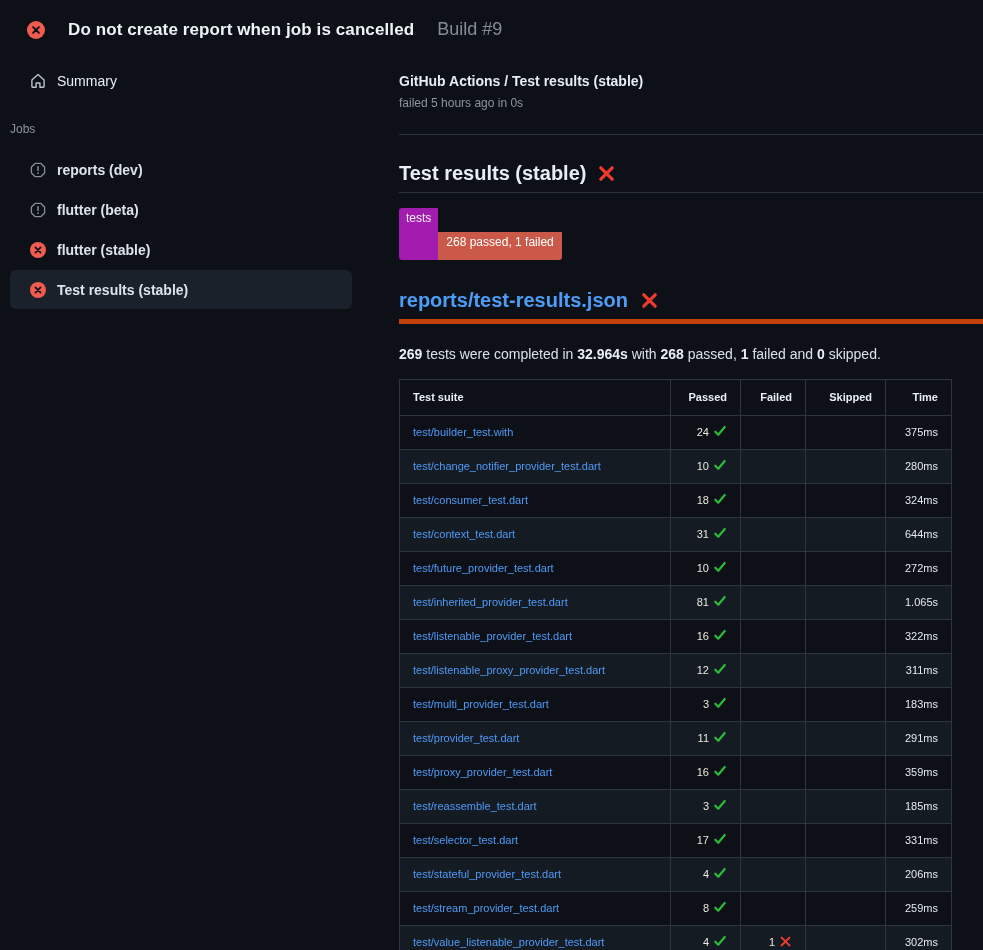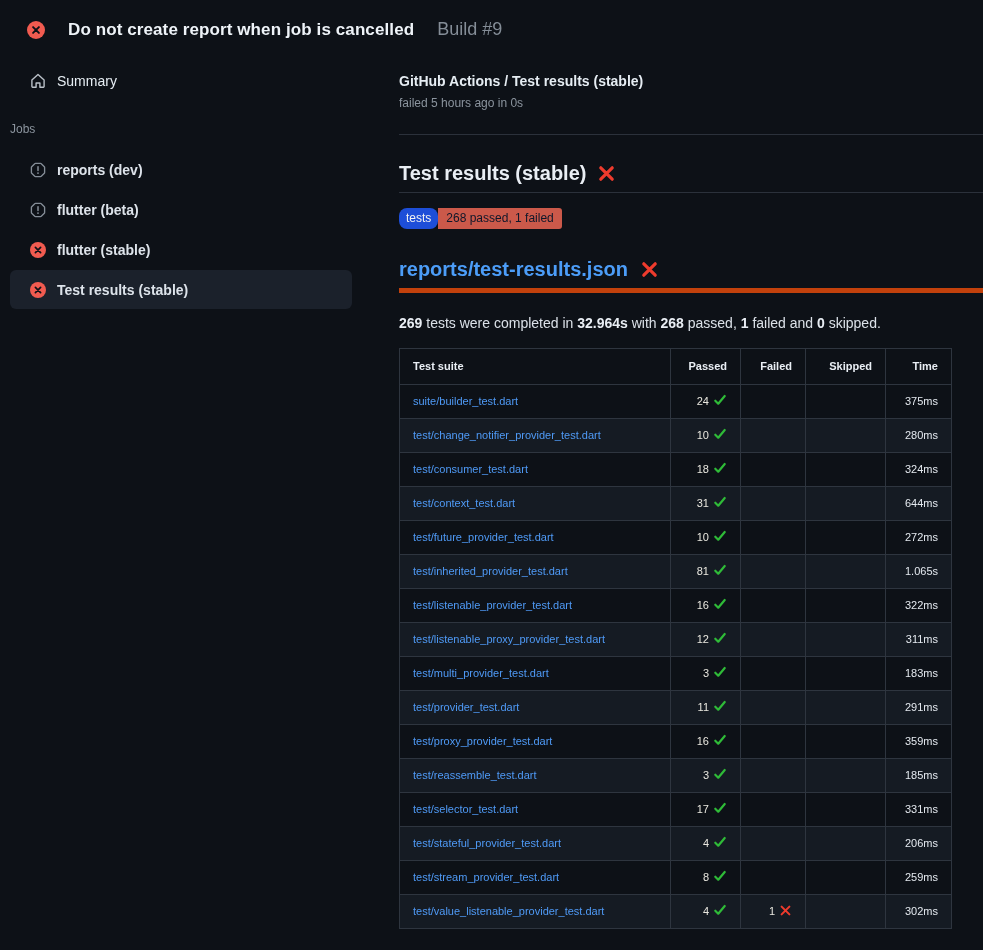--- a/index.html
+++ b/index.html
@@ -50,21 +50,21 @@
   .status-line { margin-top: 7px; font-size: 12px; color: #8b949e; }
   .section-divider { margin-top: 24px; border-top: 1px solid #2b313b; height: 0; }
 
   h1.check-title {
     margin-top: 24px; display: flex; align-items: center; gap: 11px;
     font-size: 20px; font-weight: 700; line-height: 29px; color: #e9eef4;
     padding-bottom: 4px; border-bottom: 1px solid #2b313b;
   }
   .badge { display: inline-flex; margin-top: 15px; font-size: 12px; line-height: 14px; border-radius: 3px; overflow: hidden; }
   .badge .badge-label { padding: 3px 7px 4px; color: #f2f2f2; }
-  .badge .badge-value { padding: 3px 8px 4px; color: #0f172a; }
+  .badge .badge-value { padding: 3px 8px 11px; color: #ffffff; margin-top: 24px; }
 
   h2.report-title {
     margin-top: 26px; display: flex; align-items: center; gap: 12px;
     font-size: 20px; font-weight: 700; line-height: 28px;
     padding-bottom: 5px; border-bottom: 5px solid #c2410c;
   }
   h2.report-title a { text-decoration: none; cursor: pointer; }
 
   .summary-line { margin-top: 21px; font-size: 14px; line-height: 18px; color: #dbe1e8; }
   .summary-line b { font-weight: 700; color: #e9eef4; }
@@ -164,21 +164,21 @@
       <span>Test results (stable)</span>
       <span class="icon">
           <svg viewBox="0 0 16 16" width="19" height="19" fill="none">
             <path d="M3.2 3.2 12.8 12.8M12.8 3.2 3.2 12.8" stroke="#ee3b2d" stroke-width="2.7" stroke-linecap="round"></path>
           </svg>
         </span>
     </h1>
 
     <div>
       <span class="badge">
-        <span class="badge-label" style="background: #1d4ed8; border-radius: 8px;">tests</span>
+        <span class="badge-label" style="background: #a21caf;">tests</span>
         <span class="badge-value" style="background: rgb(203, 89, 74);">268 passed, 1 failed</span>
       </span>
     </div>
 
     <h2 class="report-title">
       <a style="color: rgb(76, 157, 248);">reports/test-results.json</a>
       <span class="icon">
           <svg viewBox="0 0 16 16" width="19" height="19" fill="none">
             <path d="M3.2 3.2 12.8 12.8M12.8 3.2 3.2 12.8" stroke="#ee3b2d" stroke-width="2.7" stroke-linecap="round"></path>
           </svg>
@@ -199,21 +199,21 @@
           <tr id="results-head">
             <th class="col-suite">Test suite</th>
             <th class="col-num">Passed</th>
             <th class="col-num">Failed</th>
             <th class="col-num">Skipped</th>
             <th class="col-num">Time</th>
           </tr>
         </thead>
       <tbody id="results-body">
           <tr>
-            <td><a>suite/builder_test.dart</a></td>
+            <td><a>test/builder_test.with</a></td>
             <td class="num"><span class="count">24</span><span class="icon">
                 <svg viewBox="0 0 16 16" width="14" height="14" fill="none">
                   <path d="M2.6 8.8 6 12.2 13.4 3.4" stroke="#2fbb38" stroke-width="2.5" stroke-linecap="round" stroke-linejoin="round"></path>
                 </svg>
               </span></td>
             <td class="num"></td>
             <td></td>
             <td class="time">375ms</td>
           </tr>
           <tr>

